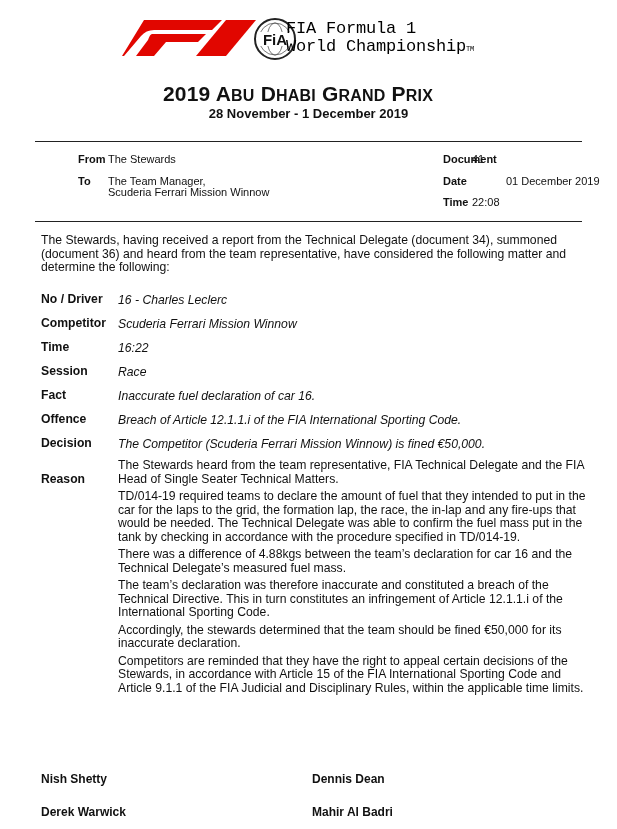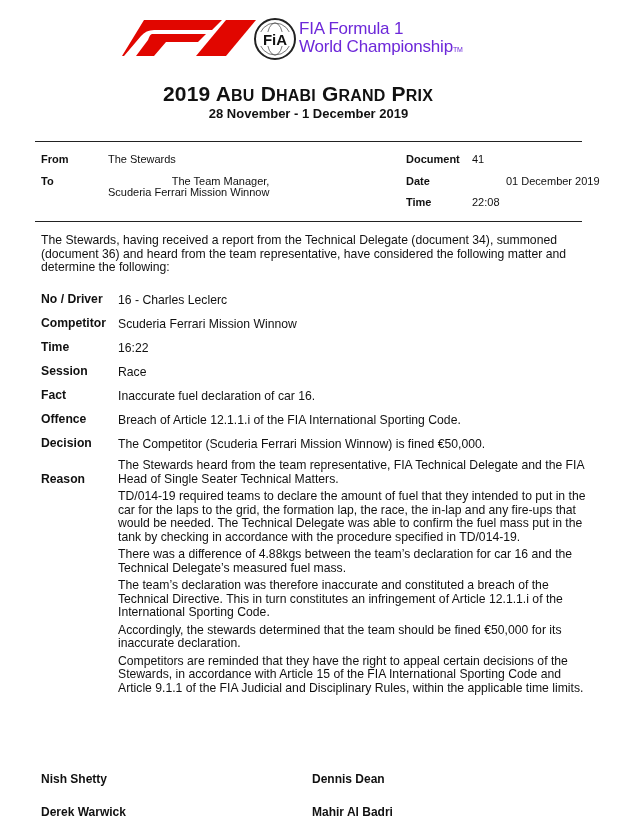--- a/index.html
+++ b/index.html
@@ -2,34 +2,34 @@
 <html><head>
 <meta charset="utf-8">
 <style>
   html, body { margin: 0; padding: 0; background: #ffffff; }
   body { width: 617px; height: 829px; position: relative; overflow: hidden;
          font-family: "Liberation Sans", sans-serif; color: #111; }
   .abs { position: absolute; }
   
   #f1-logo { left: 122px; top: 20px; width: 135px; height: 36px; }
   #fia-logo { left: 253px; top: 17px; width: 46px; height: 44px; }
-  #champ-title { left: 299px; top: 20px; font-size: 17px; line-height: 18px; color: #6d28d9; letter-spacing: -0.2px; }
+  #champ-title { left: 286px; top: 20px; font-size: 17px; line-height: 18px; color: #000000; letter-spacing: -0.2px; font-family: Liberation Mono, monospace; }
   #champ-title .tm { font-size: 7px; }
   
   #event-title { left: 0; width: 596px; top: 82px; text-align: center; font-weight: bold; font-size: 21px; letter-spacing: 0.2px; }
   #event-title .sc { font-size: 16px; }
   #event-dates { left: 0; width: 617px; top: 106px; text-align: center; font-weight: bold; font-size: 13px; }
   .hr { left: 35px; width: 547px; height: 0; border-top: 1.5px solid #222; }
   #hr-top { top: 141px; }
   #hr-bot { top: 221px; }
-  .meta-label { font-weight: bold; font-size: 11px; }
+  .meta-label { font-weight: bold; font-size: 11px; margin-left: 37px; }
   .meta-val { font-size: 11px; line-height: 11px; }
   #intro { left: 41px; top: 234px; width: 545px; font-size: 12.2px; line-height: 13.5px; }
   .row-label { left: 41px; font-weight: bold; font-size: 12.2px; }
-  .row-val { left: 118px; font-size: 12.2px; width: 475px; }
+  .row-val { left: 118px; font-size: 12.2px; width: 475px; font-style: italic; }
   .reason-para { font-size: 12.2px; line-height: 13.5px; margin: 0 0 4px 0; }
   #reason-body { left: 118px; top: 459px; width: 475px; }
   .sig { font-weight: bold; font-size: 12px; margin-top: 12px; }
 </style>
 </head>
 <body>
 
 <svg id="f1-logo" class="abs" viewBox="0 0 135 36">
   <path fill="#e10600" d="M20 0 H98 L88 10 H30 Q22 10 17 16 L0 36 H-0 L0 36 H-2 Z" transform="translate(2,0)"></path>
   <path fill="#e10600" d="M30 14 H84 L76 22 H44 L32 36 H14 L26 20 Q28 14 30 14 Z"></path>
@@ -51,21 +51,21 @@
 </div>
 
 <div id="event-title" class="abs"><span>2019</span> <span><span>A</span><span class="sc">BU</span></span> <span><span>D</span><span class="sc">HABI</span></span> <span><span>G</span><span class="sc">RAND</span></span> <span><span>P</span><span class="sc">RIX</span></span></div>
 <div id="event-dates" class="abs">28 November - 1 December 2019</div>
 
 <div id="hr-top" class="abs hr"></div>
 
 <div class="abs meta-label" style="left:41px;top:153px;">From</div>
 <div class="abs meta-val" style="left:108px;top:154px;">The Stewards</div>
 <div class="abs meta-label" style="left:41px;top:175px;">To</div>
-<div class="abs meta-val" style="left:108px;top:176px;text-align:right;">
+<div class="abs meta-val" style="left:108px;top:176px;">
   <div>The Team Manager,</div>
   <div>Scuderia Ferrari Mission Winnow</div>
 </div>
 
 <div class="abs meta-label" style="left:406px;top:153px;">Document</div>
 <div class="abs meta-val" style="left:472px;top:154px;">41</div>
 <div class="abs meta-label" style="left:406px;top:175px;">Date</div>
 <div class="abs meta-val" style="left:472px;top:176px;margin-left:34px;">01 December 2019</div>
 <div class="abs meta-label" style="left:406px;top:196px;">Time</div>
 <div class="abs meta-val" style="left:472px;top:197px;">22:08</div>

